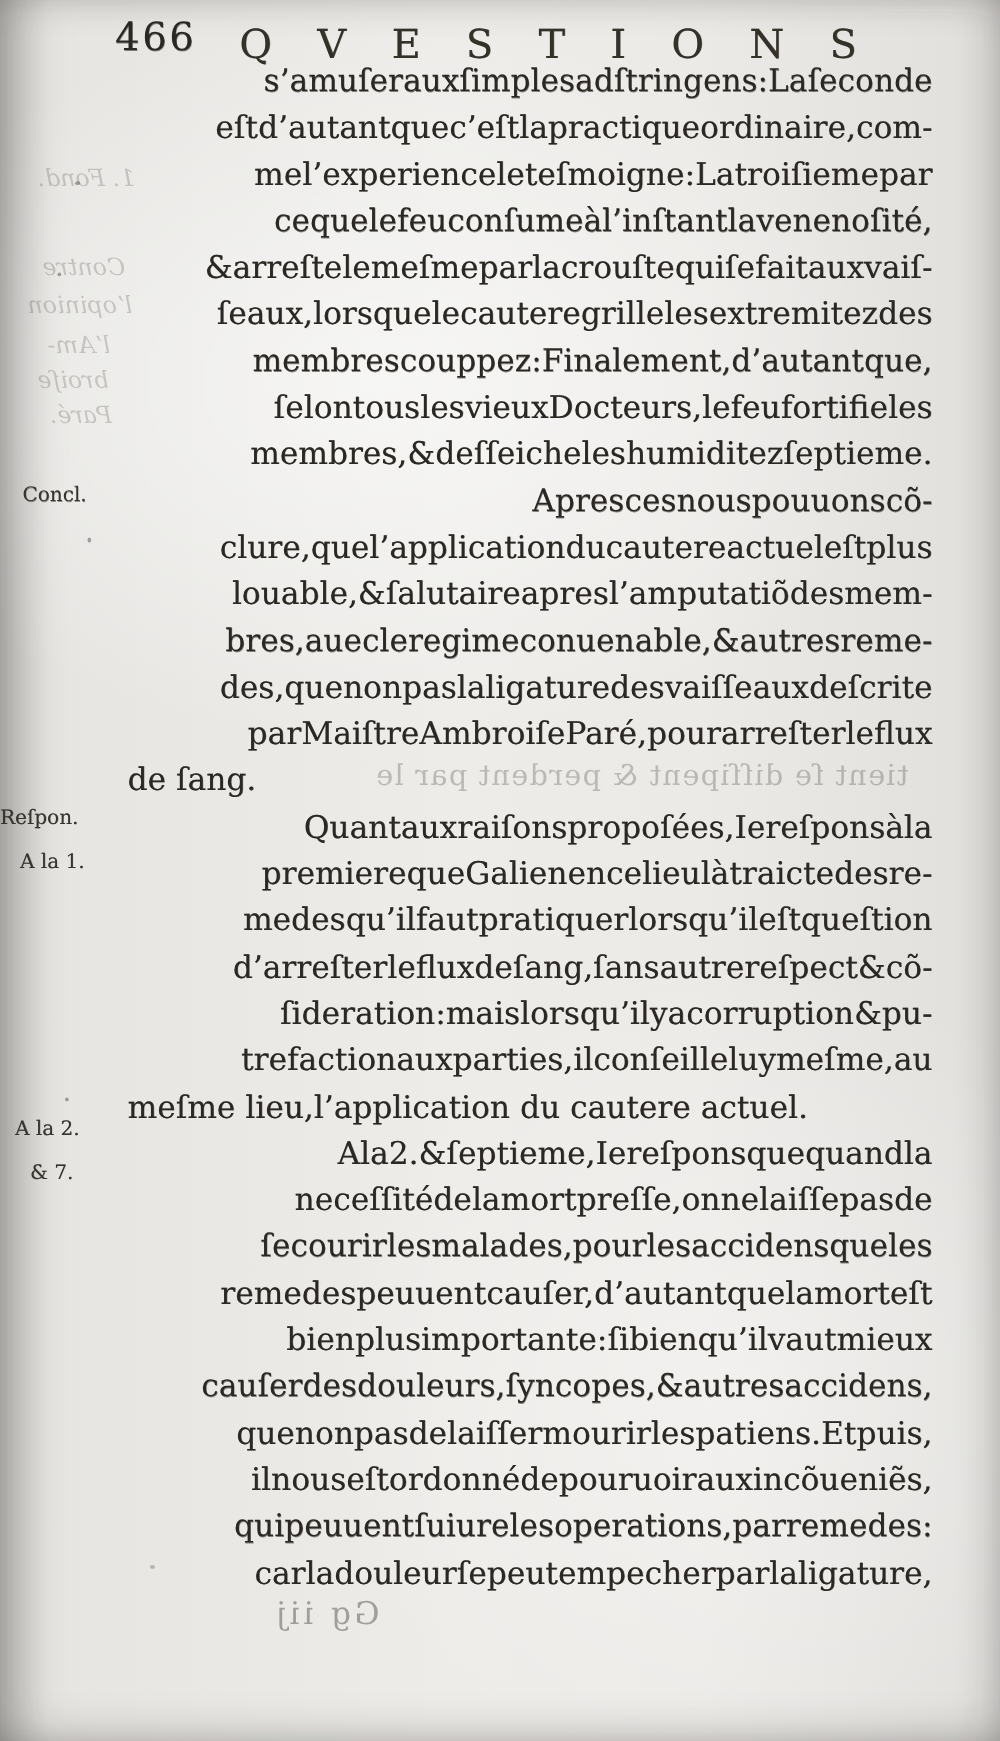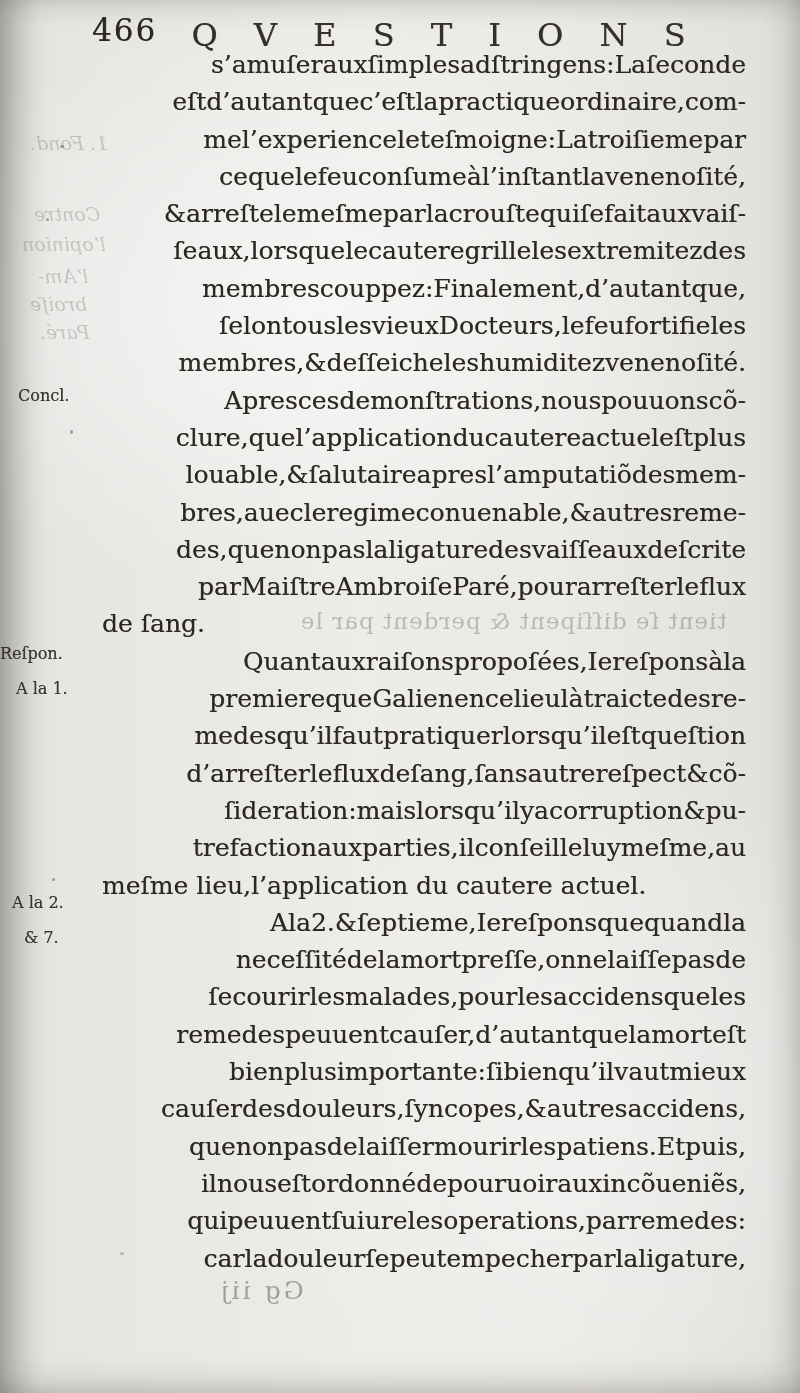--- a/index.html
+++ b/index.html
@@ -222,26 +222,25 @@
         <span>feu</span>
         <span>fortifie</span>
         <span>les</span>
       </div>
       <div class="line">
         <span>membres,</span>
         <span>&amp;</span>
         <span>deſſeiche</span>
         <span>les</span>
         <span>humiditez</span>
-        <span>venenoſité.</span>
+        <span>ſeptieme.</span>
       </div>
       <div class="line ind">
         <span>Apres</span>
         <span>ces</span>
-        <span>demonſtrations,</span>
         <span>nous</span>
         <span>pouuons</span>
         <span>cõ-</span>
       </div>
       <div class="line">
         <span>clure,</span>
         <span>que</span>
         <span>l’application</span>
         <span>du</span>
         <span>cautere</span>

